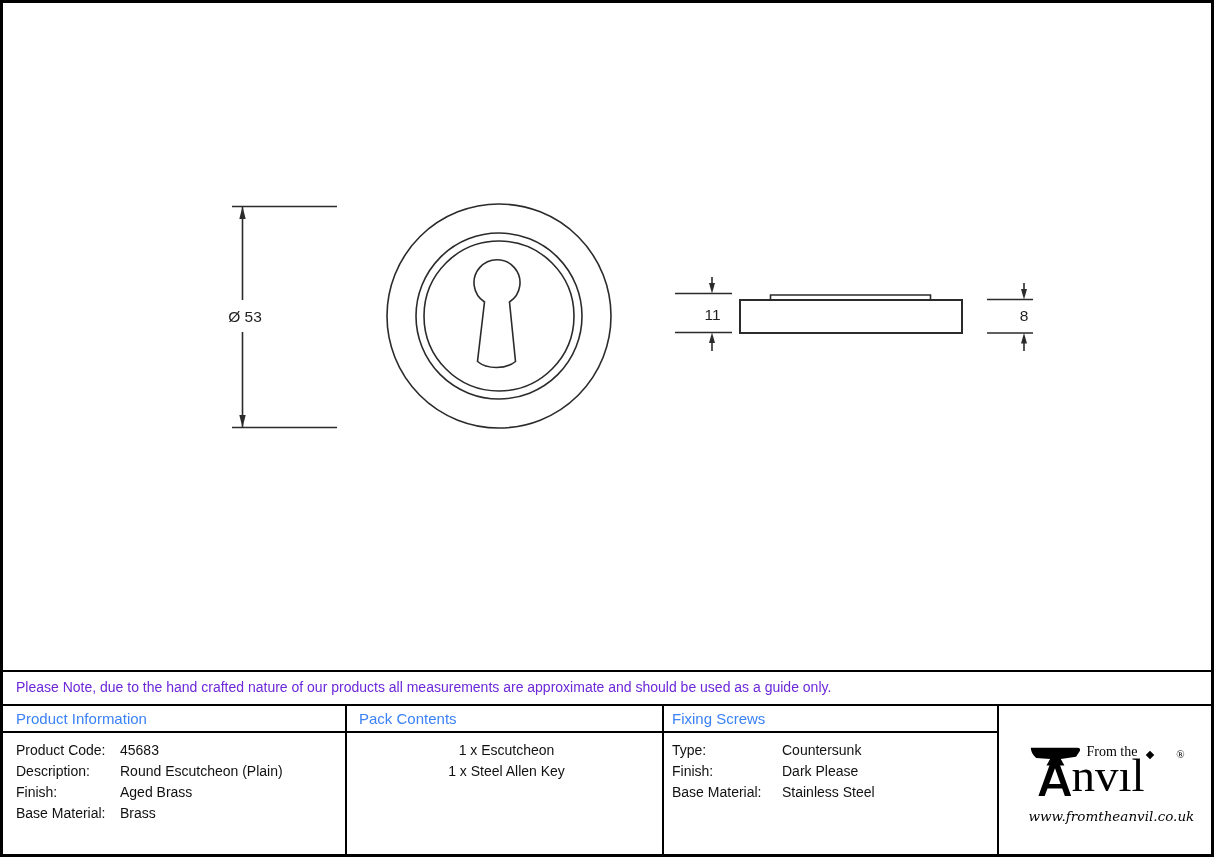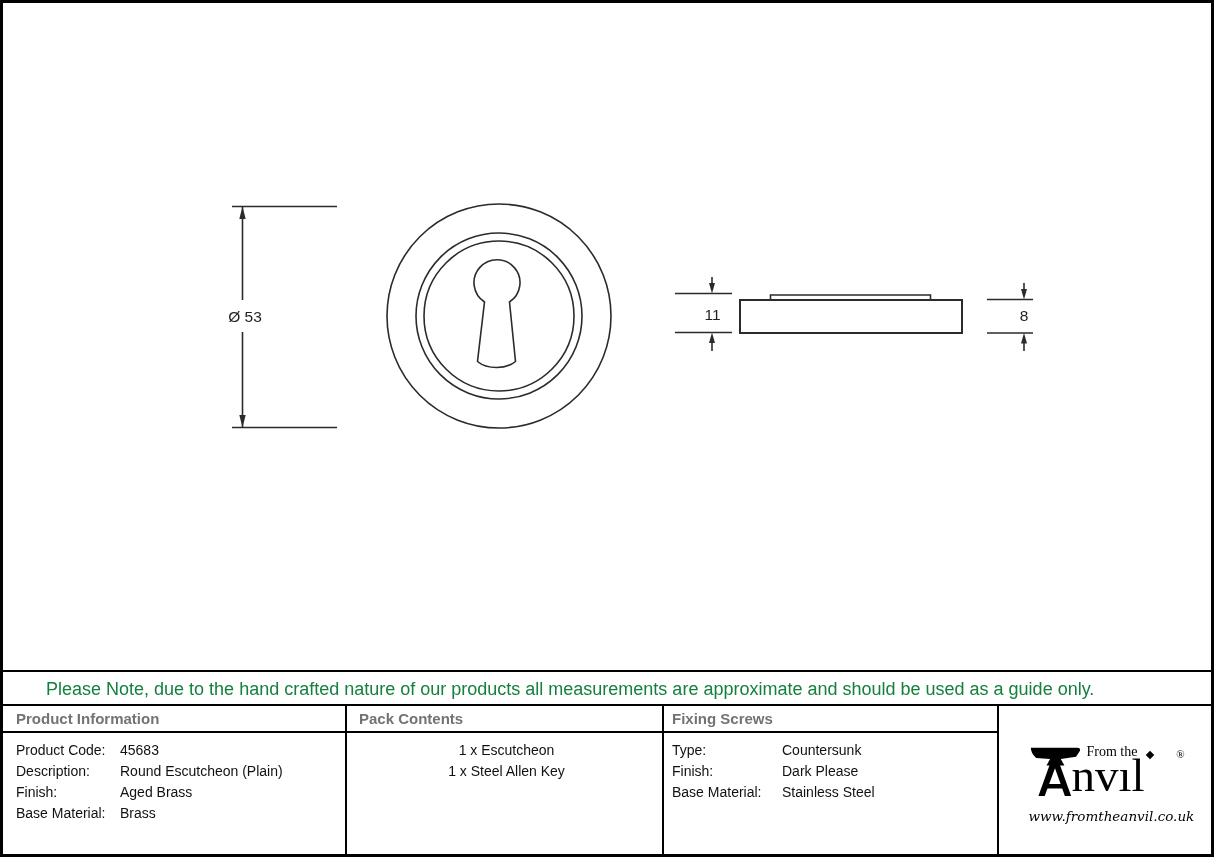--- a/index.html
+++ b/index.html
@@ -26,34 +26,32 @@
   .dim-text {
     font-family: "Liberation Sans", "DejaVu Sans", sans-serif;
     font-size: 15.5px;
     fill: #1f1f1f;
   }
 
   
   .note-text {
     position: absolute;
     left: 16px; top: 679px;
-    font-size: 18px;
-    color: #15803d;
-    white-space: nowrap;
-    margin-left: 30px;
+    font-size: 14px;
+    color: #6d28d9;
+    white-space: nowrap;
   }
 
   
   .col-header {
     position: absolute;
     top: 710px;
     font-size: 15px;
-    color: #737373;
-    white-space: nowrap;
-    font-weight: bold;
+    color: #3b82f6;
+    white-space: nowrap;
   }
   .col-body {
     position: absolute;
     top: 740px;
     font-size: 14px;
     color: #111111;
   }
   .spec-row { display: flex; height: 21px; line-height: 21px; white-space: nowrap; }
   .spec-label { display: inline-block; }
   .pi .spec-label { width: 104px; }

